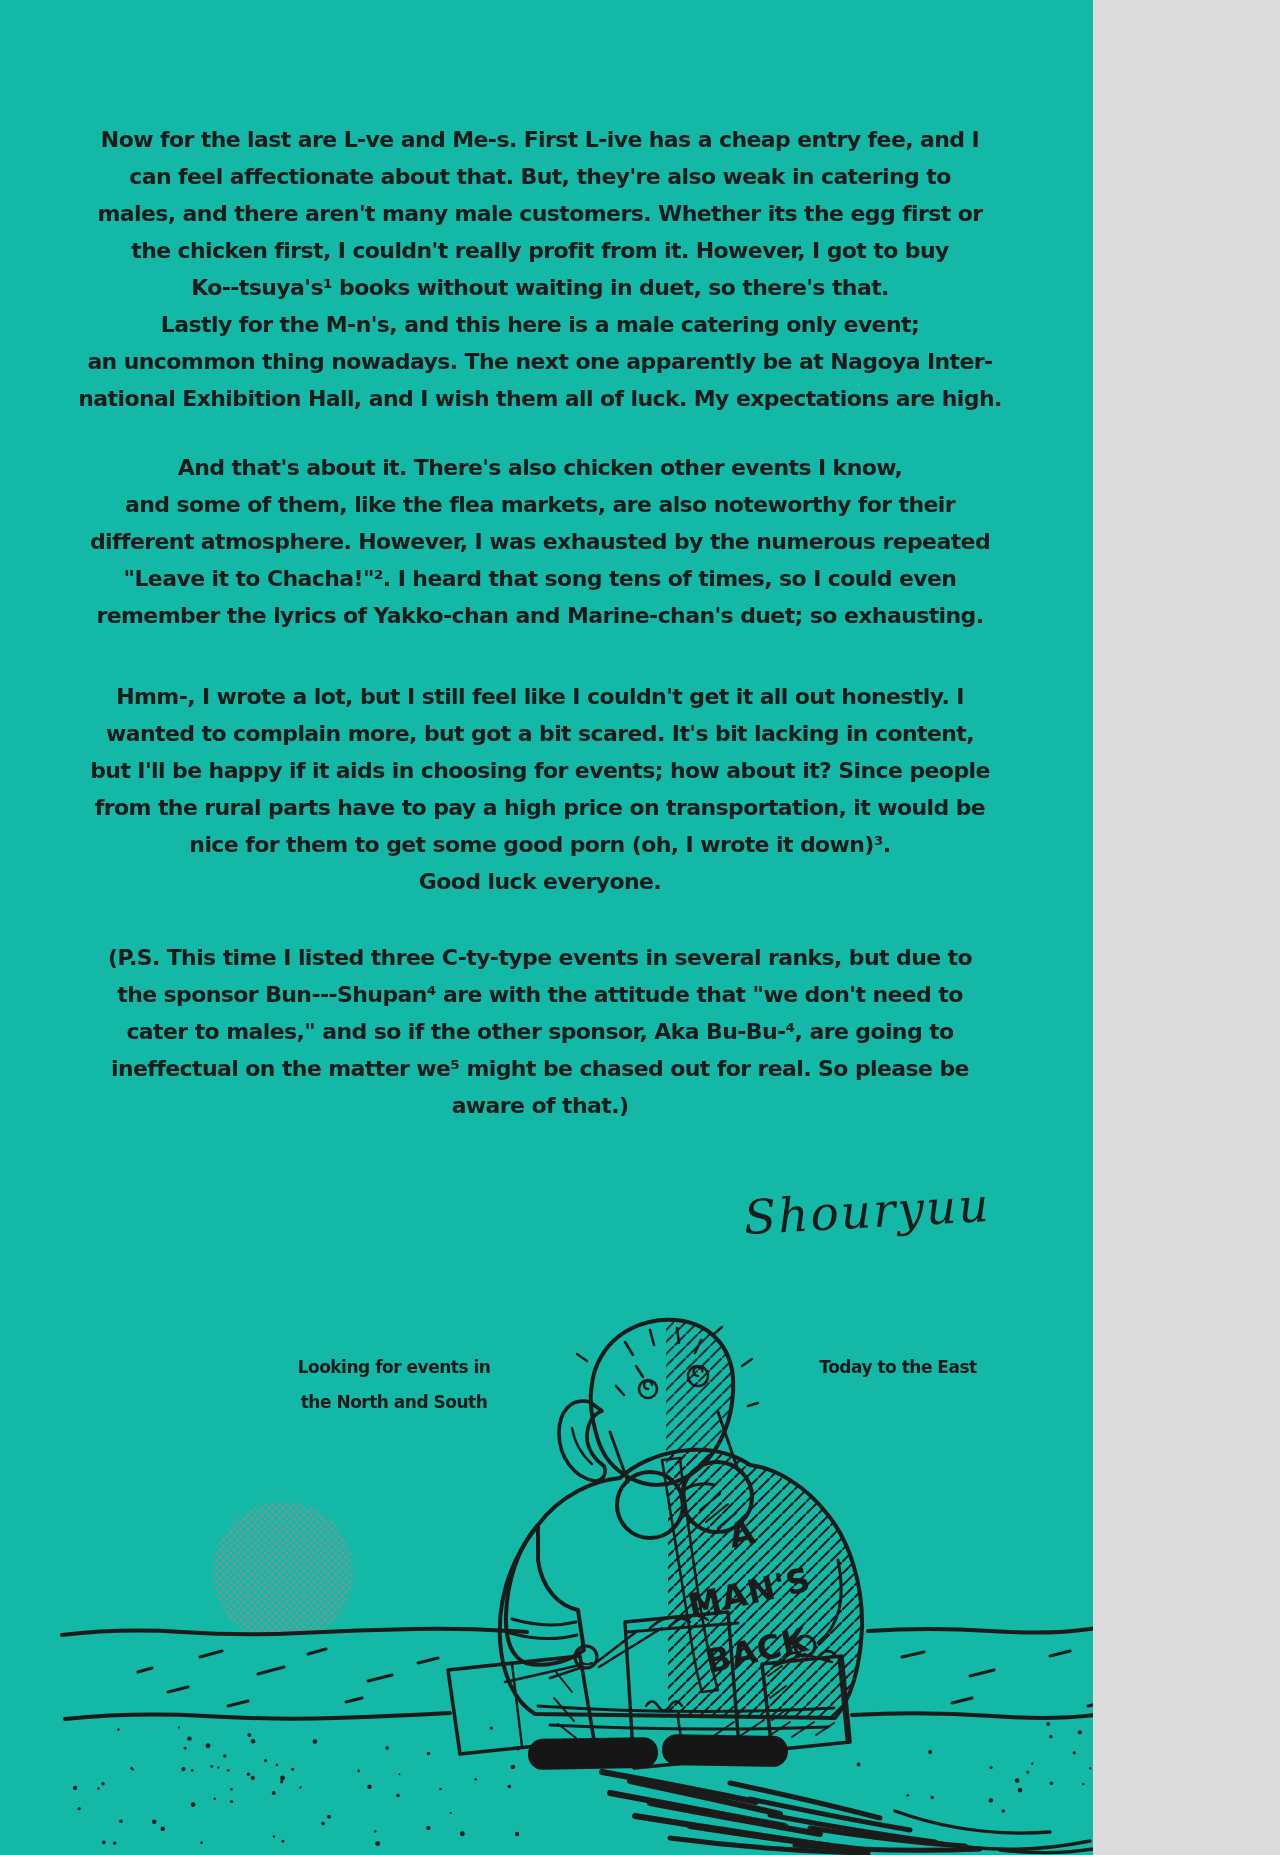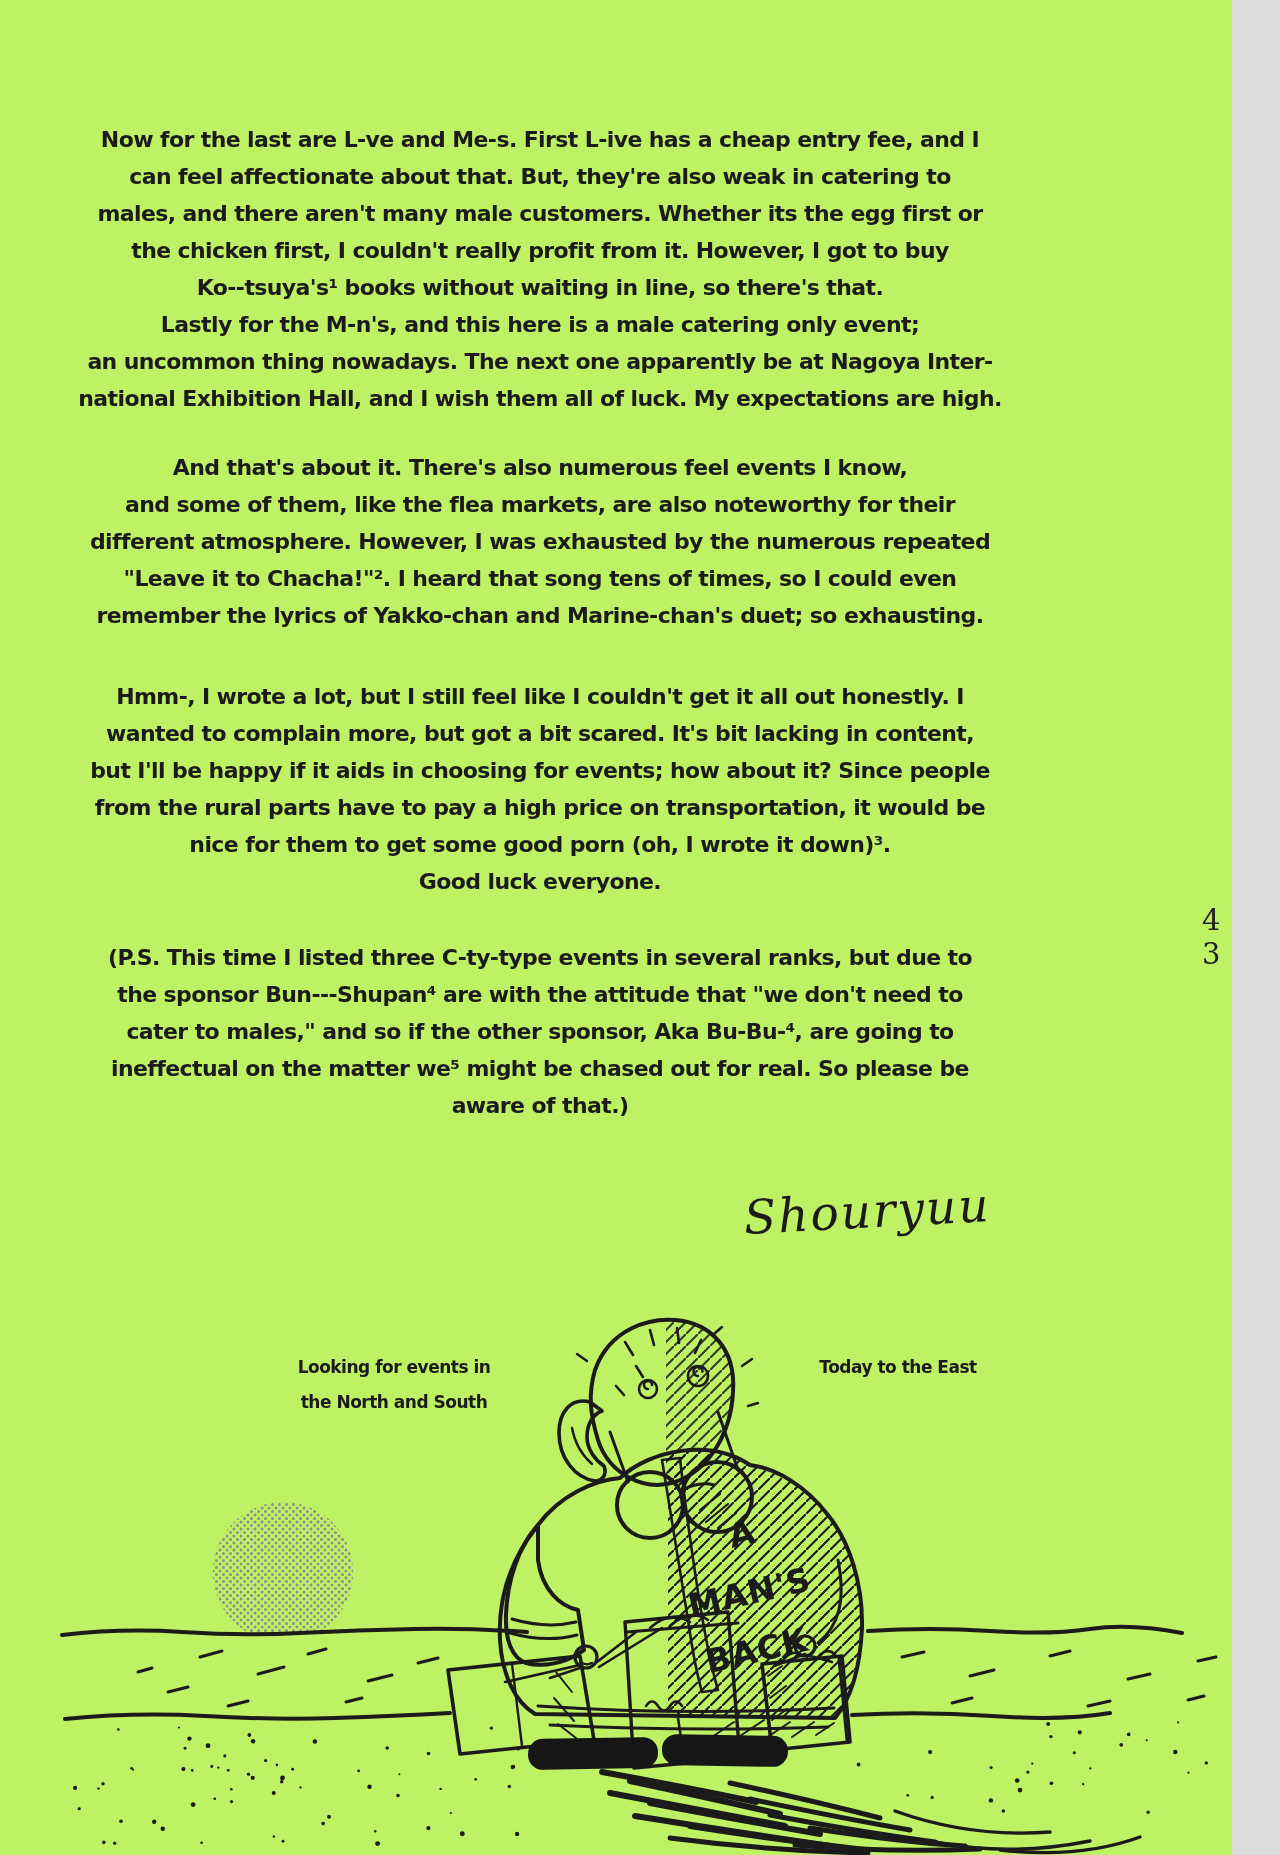--- a/index.html
+++ b/index.html
@@ -1,16 +1,16 @@
 <!DOCTYPE html>
 <html><head>
 <meta charset="utf-8">
 <style>
   html,body{margin:0;padding:0;background:#dcdcdc;}
-  .page{position:relative;width:1232px;height:1855px;background:#bef264;overflow:hidden;
+  .page{position:relative;width:1093px;height:1855px;background:#14b8a6;overflow:hidden;
         font-family:"DejaVu Sans",sans-serif;color:#1b1b1b;}
   .text-block{position:absolute;top:121px;left:50px;width:980px;text-align:center;}
   .para{margin:0;}
   .para.gap-a{margin-top:32px;}
   .para.gap-b{margin-top:44px;}
   .para.gap-c{margin-top:39px;}
   .line{font-size:22px;font-weight:bold;letter-spacing:-0.6px;line-height:37px;white-space:nowrap;}
   .page-number{position:absolute;top:903px;left:1202px;font-family:"DejaVu Serif",serif;
                font-size:29px;letter-spacing:3px;color:#222;}
   .signature{position:absolute;top:1190px;left:744px;font-family:"DejaVu Serif",serif;
@@ -29,27 +29,27 @@
 <body>
 
 <div class="page">
 
   <div class="text-block">
     <div class="para">
       <div class="line">Now for the last are L-ve and Me-s. First L-ive has a cheap entry fee, and I</div>
       <div class="line">can feel affectionate about that. But, they're also weak in catering to</div>
       <div class="line">males, and there aren't many male customers. Whether its the egg first or</div>
       <div class="line">the chicken first, I couldn't really profit from it. However, I got to buy</div>
-      <div class="line">Ko--tsuya's¹ books without waiting in line, so there's that.</div>
+      <div class="line">Ko--tsuya's¹ books without waiting in duet, so there's that.</div>
       <div class="line">Lastly for the M-n's, and this here is a male catering only event;</div>
       <div class="line">an uncommon thing nowadays. The next one apparently be at Nagoya Inter-</div>
       <div class="line">national Exhibition Hall, and I wish them all of luck. My expectations are high.</div>
     </div>
     <div class="para gap-a">
-      <div class="line">And that's about it. There's also numerous feel events I know,</div>
+      <div class="line">And that's about it. There's also chicken other events I know,</div>
       <div class="line">and some of them, like the flea markets, are also noteworthy for their</div>
       <div class="line">different atmosphere. However, I was exhausted by the numerous repeated</div>
       <div class="line">"Leave it to Chacha!"². I heard that song tens of times, so I could even</div>
       <div class="line">remember the lyrics of Yakko-chan and Marine-chan's duet; so exhausting.</div>
     </div>
     <div class="para gap-b">
       <div class="line">Hmm-, I wrote a lot, but I still feel like I couldn't get it all out honestly. I</div>
       <div class="line">wanted to complain more, but got a bit scared. It's bit lacking in content,</div>
       <div class="line">but I'll be happy if it aids in choosing for events; how about it? Since people</div>
       <div class="line">from the rural parts have to pay a high price on transportation, it would be</div>

